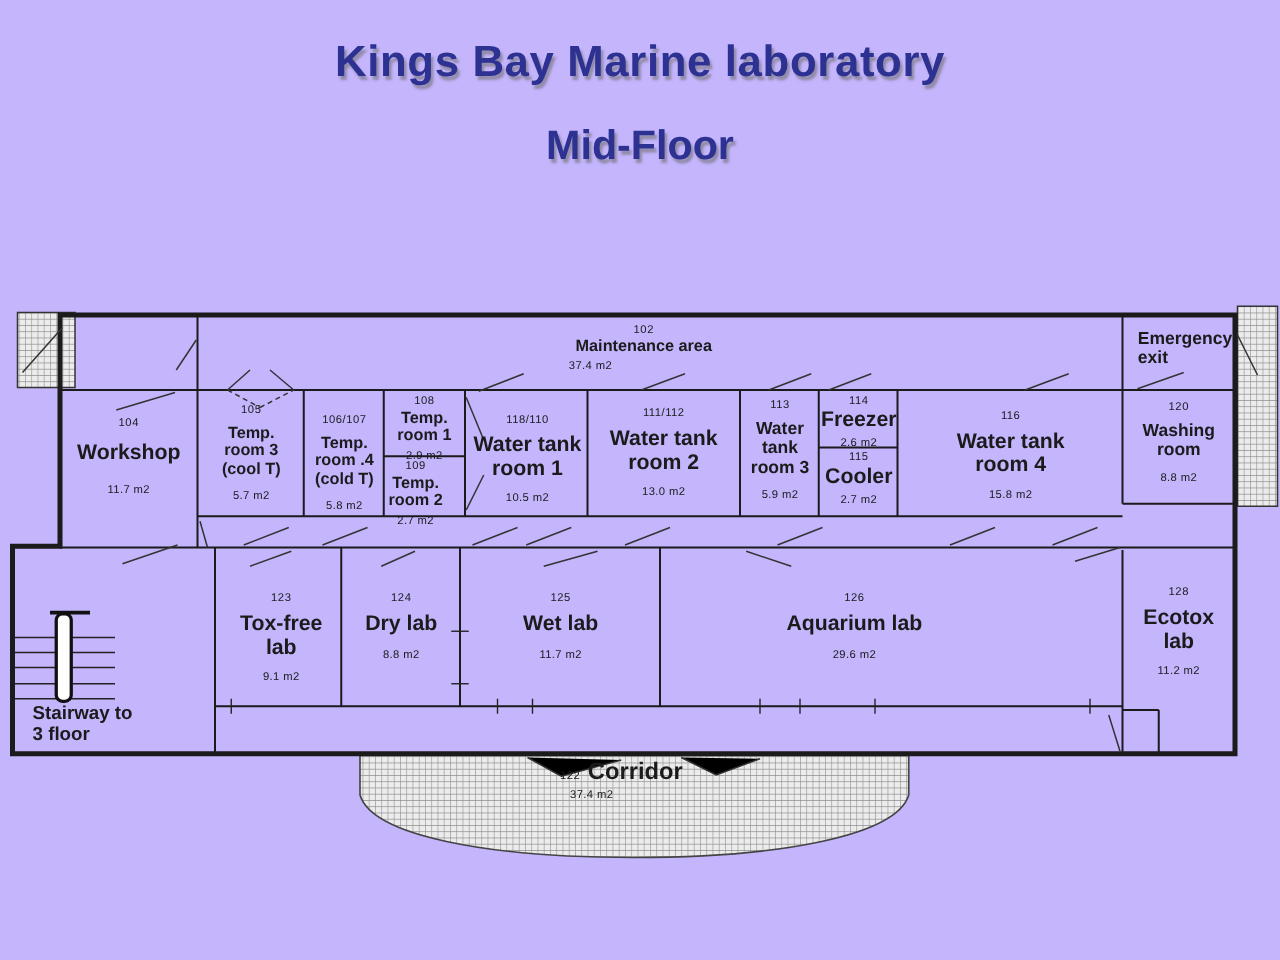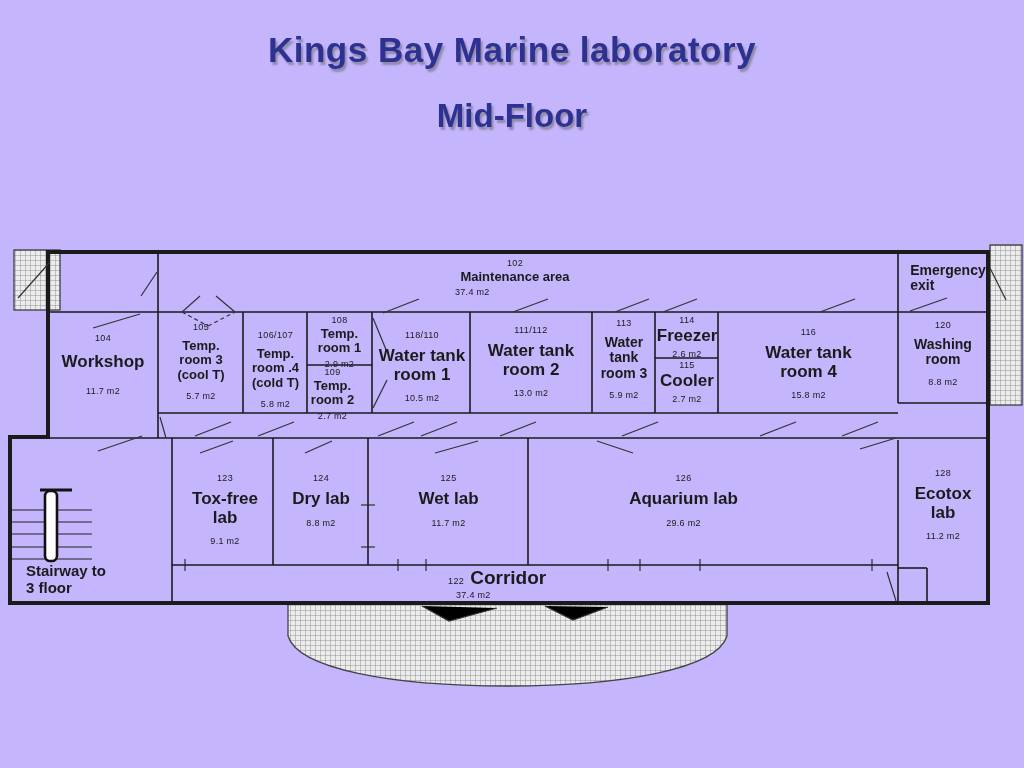--- a/index.html
+++ b/index.html
@@ -23,21 +23,21 @@
   .md   .rname{font-size:14px;}
   .sp   .rnum{margin-bottom:7px;}
   .sp   .rarea{margin-top:9px;}
   .sp2  .rnum{margin-bottom:10px;}
   .sp2  .rarea{margin-top:14px;}
   .left{align-items:center;}
   .left .rname{text-align:left;}
   .ml .rarea{align-self:flex-start;margin-left:50px;}
   .stair{align-items:flex-start;}
   .stair .rname{font-size:15px;text-align:left;}
-  .corridor{align-items:flex-start;}
+  .corridor{align-items:flex-start;margin-top:40px;}
   .corridor .topline{display:flex;align-items:baseline;gap:6px;}
   .corridor .rname{font-size:19px;}
   .corridor .rarea{margin-top:1px;margin-left:8px;}
 </style>
 </head>
 <body>
 
 <div class="slide">
 
   <div class="titles">

